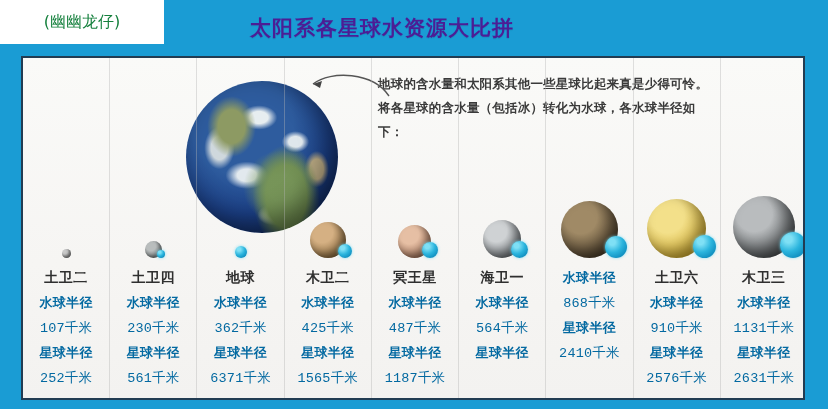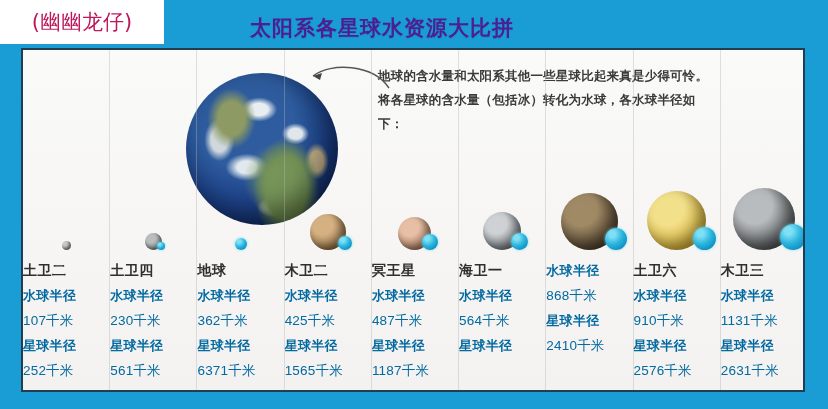--- a/index.html
+++ b/index.html
@@ -17,40 +17,40 @@
 
   
   #watermark {
     position: absolute; left: 0; top: 0;
     width: 164px; height: 44px;
     background: #ffffff;
     display: flex; align-items: center; justify-content: center;
     z-index: 20;
   }
   #watermark span {
-    font-size: 21px; color: #be185d; letter-spacing: 0px;
+    font-size: 16px; color: #15803d; letter-spacing: 0px;
     font-family: "DejaVu Sans", "Liberation Sans", sans-serif;
     white-space: nowrap;
   }
 
   
   #title {
     position: absolute; left: 250px; top: 14px;
     font-size: 21px; font-weight: 600;
     color: #4c1d95;
     letter-spacing: 1px;
     white-space: nowrap;
     z-index: 10;
     text-shadow: 0 1px 1px rgba(0,0,0,0.08);
   }
 
   
   #card {
     position: absolute;
-    left: 21px; top: 48px;
+    left: 21px; top: 56px;
     width: 784px; height: 344px;
     background: #f7f7f5;
     border: 2px solid #223c52;
     overflow: hidden;
   }
   #cardinner {
     position: absolute; inset: 0;
     background: linear-gradient(180deg,#fafaf8 0%, #f6f5f3 60%, #f3f2f0 100%);
   }
 
@@ -130,21 +130,22 @@
     border-radius: 50%;
     background: radial-gradient(circle at 33% 28%, #7fe0f5 0 14%, #2ab4dd 48%, #108fc0 78%, #0a6e99 100%);
     box-shadow: 0 0 3px rgba(110,220,245,0.85);
   }
 
   
   .labels {
     width: 100%;
     height: 142px;
     padding-top: 6px;
-    font-family: Liberation Sans, sans-serif;
+    text-align: center;
+    font-family: Liberation Mono, monospace;
     color: #2f2f2f;
   }
   .labels .name {
     font-size: 14px; font-weight: 700; line-height: 25px;
     letter-spacing: 0.5px;
   }
   .labels .lbl {
     font-size: 13px; font-weight: 700; line-height: 25px;
     color: #0369a1; letter-spacing: 0.3px;
   }

